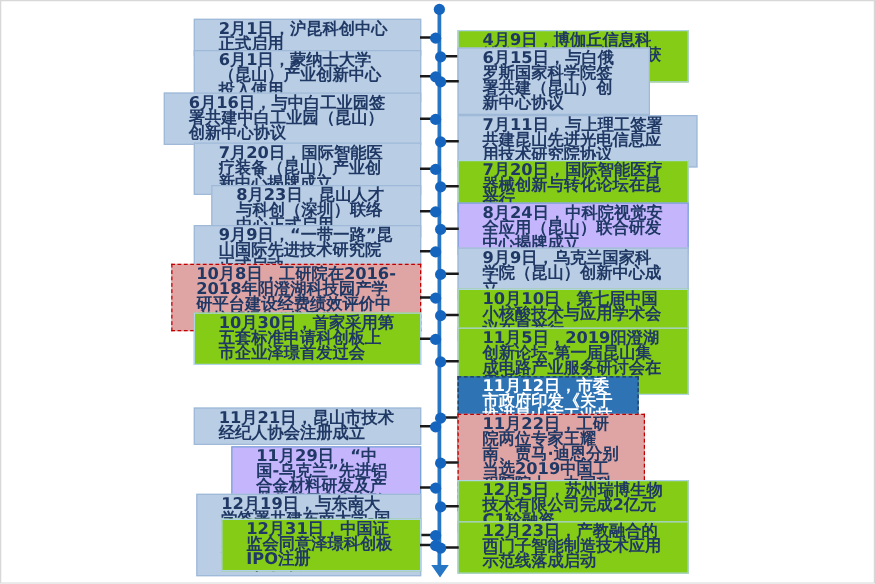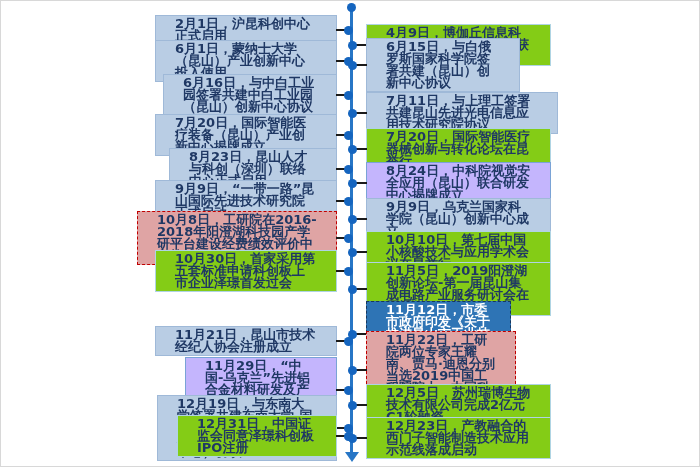--- a/index.html
+++ b/index.html
@@ -38,21 +38,21 @@
 <body>
 
 <div class="canvas">
 
   <div class="tl-line"></div>
   <div class="tl-start-node"></div>
   <div class="tl-arrow"></div>
 
   <div class="ev left c-steel" style="top:14px;width:182px;min-height:17px"><span>2月1日，沪昆科创中心正式启用</span></div>
   <div class="ev left c-steel" style="top:39px;width:182px;min-height:27px"><span>6月1日，蒙纳士大学（昆山）产业创新中心投入使用</span></div>
-  <div class="ev left c-steel" style="top:73px;width:174px;min-height:27px"><span>6月16日，与中白工业园签署共建中白工业园（昆山）创新中心协议</span></div>
+  <div class="ev left c-steel" style="top:73px;width:206px;min-height:27px"><span>6月16日，与中白工业园签署共建中白工业园（昆山）创新中心协议</span></div>
   <div class="ev left c-steel" style="top:113px;width:182px;min-height:27px"><span>7月20日，国际智能医疗装备（昆山）产业创新中心揭牌成立</span></div>
   <div class="ev left c-steel" style="top:147px;width:168px;min-height:27px"><span>8月23日，昆山人才与科创（深圳）联络中心正式启用</span></div>
   <div class="ev left c-steel" style="top:179px;width:182px;min-height:27px"><span>9月9日，“一带一路”昆山国际先进技术研究院正式启动</span></div>
   <div class="ev left c-pink" style="top:210px;width:200px;min-height:38px"><span>10月8日，工研院在2016-2018年阳澄湖科技园产学研平台建设经费绩效评价中考核等级为“优秀”</span></div>
   <div class="ev left c-cyan" style="top:249px;width:182px;min-height:27px"><span>10月30日，首家采用第五套标准申请科创板上市企业泽璟首发过会</span></div>
   <div class="ev left c-steel" style="top:325px;width:182px;min-height:27px"><span>11月21日，昆山市技术经纪人协会注册成立</span></div>
   <div class="ev left c-medium" style="top:356px;width:152px;min-height:38px"><span>11月29日，“中国-乌克兰”先进铝合金材料研发及产业化应用联合实验室成立</span></div>
   <div class="ev left c-steel" style="top:394px;width:180px;min-height:38px"><span>12月19日，与东南大学签署共建东南大学-国家专用集成电路系统工程技术研究中心（昆山中心）协议</span></div>
   <div class="ev left c-cyan" style="top:414px;width:160px;min-height:27px"><span>12月31日，中国证监会同意泽璟科创板IPO注册</span></div>
 

